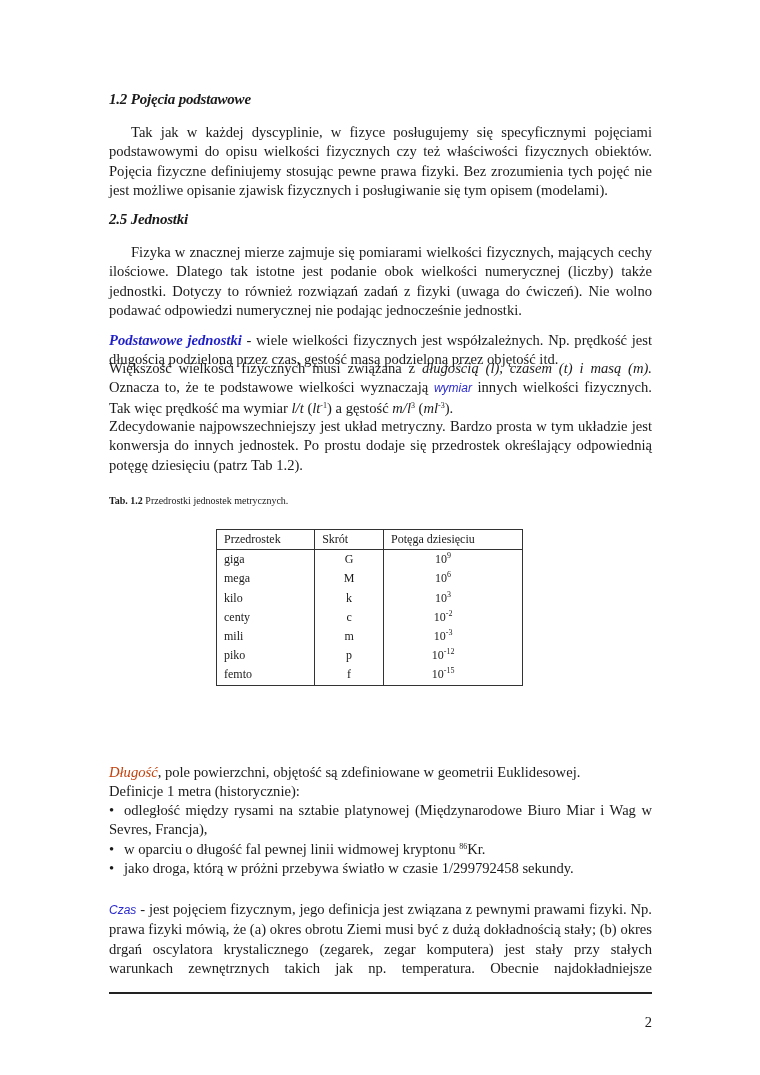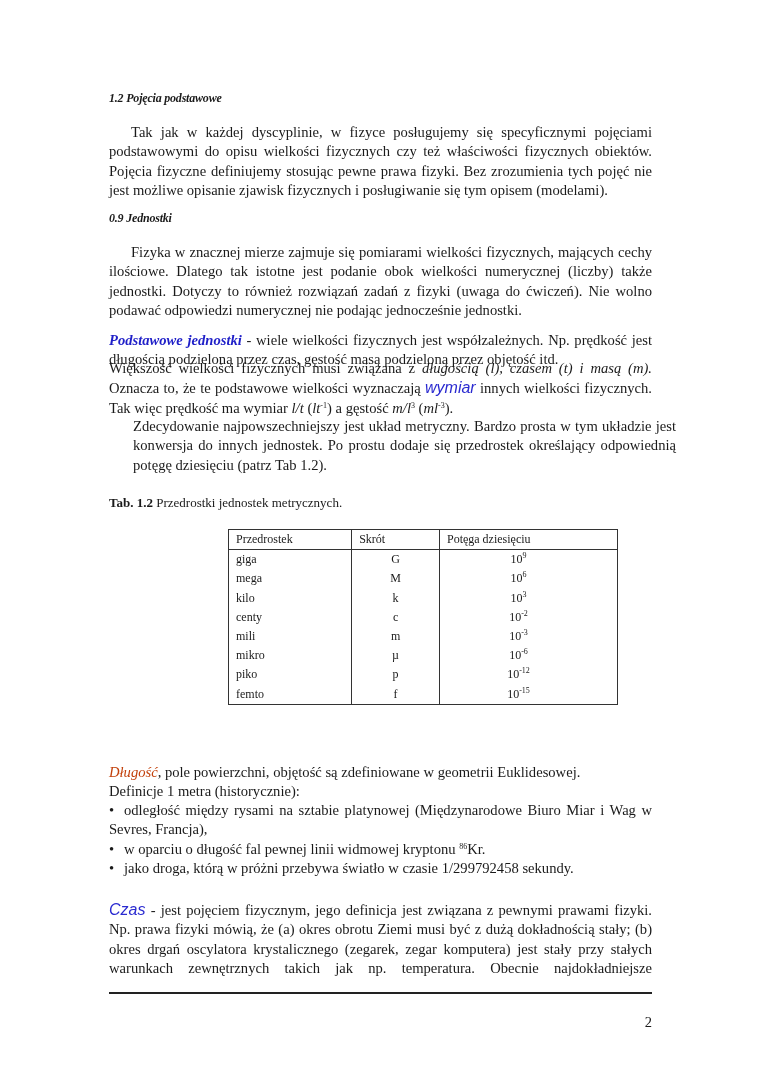--- a/index.html
+++ b/index.html
@@ -4,38 +4,38 @@
   <style>
     html, body { margin: 0; padding: 0; background: #ffffff; }
     body {
       width: 760px; height: 1075px; position: relative; overflow: hidden;
       font-family: "Liberation Serif", "DejaVu Serif", serif;
       color: #1a1a1a;
     }
     .page { position: absolute; left: 109px; top: 0; width: 543px; }
     .heading {
       position: absolute; left: 0; font-weight: bold; font-style: italic;
-      font-size: 12px; letter-spacing: -0.2px;
+      font-size: 15px; letter-spacing: -0.2px;
     }
     .para {
       position: absolute; left: 0; width: 543px;
       font-size: 14.6px; line-height: 19.4px; text-align: justify;
       text-align-last: left;
     }
     .indent { text-indent: 22px; }
     .justify-last { text-align-last: justify; }
     .term-bold { color: #1f1fc8; font-weight: bold; font-style: italic; }
-    .term { color: #2a2ad0; font-style: italic; font-family: "Liberation Sans", "DejaVu Sans", sans-serif; font-size: 16px; }
+    .term { color: #2a2ad0; font-style: italic; font-family: "Liberation Sans", "DejaVu Sans", sans-serif; font-size: 12px; }
     .term-serif { color: #c2410c; font-style: italic; }
     i { font-style: italic; }
     sup { font-size: 8px; line-height: 0; vertical-align: 5px; }
-    .caption { position: absolute; left: 0; top: 495px; font-size: 13px; }
+    .caption { position: absolute; left: 0; top: 495px; font-size: 10px; }
     .caption b { font-weight: bold; }
     table.prefix {
-      position: absolute; left: 119px; top: 529px; width: 390px;
+      position: absolute; left: 107px; top: 529px; width: 307px;
       border-collapse: collapse; border: 1.5px solid #333;
       font-size: 12px; line-height: 19.2px;
     }
     table.prefix th {
       font-weight: normal; text-align: left; padding: 0 0 0 7px;
       border-bottom: 1.5px solid #333; height: 19px;
     }
     table.prefix td { padding: 0 0 0 7px; }
     table.prefix th:nth-child(2), table.prefix td:nth-child(2) { border-left: 1.2px solid #333; }
     table.prefix th:nth-child(3), table.prefix td:nth-child(3) { border-left: 1.2px solid #333; margin-left: 44px; }
@@ -50,34 +50,34 @@
   </style>
 </head>
 <body>
 
 <div class="page">
 
   <div class="heading" style="top:91px;">1.2 Pojęcia podstawowe</div>
 
   <div class="para indent" style="top:123px;">Tak jak w każdej dyscyplinie, w fizyce posługujemy się specyficznymi pojęciami podstawowymi do opisu wielkości fizycznych czy też właściwości fizycznych obiektów. Pojęcia fizyczne definiujemy stosując pewne prawa fizyki. Bez zrozumienia tych pojęć nie jest możliwe opisanie zjawisk fizycznych i posługiwanie się tym opisem (modelami).</div>
 
-  <div class="heading" style="top:211px;">0.9 Jednostki</div>
+  <div class="heading" style="top:211px;">2.5 Jednostki</div>
 
   <div class="para indent" style="top:243px;">Fizyka w znacznej mierze zajmuje się pomiarami wielkości fizycznych, mających cechy ilościowe. Dlatego tak istotne jest podanie obok wielkości numerycznej (liczby) także jednostki. Dotyczy to również rozwiązań zadań z fizyki (uwaga do ćwiczeń). Nie wolno podawać odpowiedzi numerycznej nie podając jednocześnie jednostki.</div>
 
   <div class="para" style="top:320px;margin-top:11px;">
     <span class="term-bold">Podstawowe jednostki</span><span> - wiele wielkości fizycznych jest współzależnych. Np. prędkość jest długością podzieloną przez czas, gęstość masą podzieloną przez objętość itd.</span>
   </div>
 
   <div class="para" style="top:359px;">
     <span>Większość wielkości fizycznych musi związana z </span><i>długością (l), czasem (t) i masą (m).</i>
     <span>Oznacza to, że te podstawowe wielkości wyznaczają </span><span class="term">wymiar</span><span> innych wielkości fizycznych. Tak więc prędkość ma wymiar </span><i>l/t</i><span> (</span><i>lt</i><sup>-1</sup><span>) a gęstość </span><i>m/l</i><sup>3</sup><span> (</span><i>ml</i><sup>-3</sup><span>).</span>
   </div>
 
-  <div class="para" style="top:417px;margin-left:24px;">Zdecydowanie najpowszechniejszy jest układ metryczny. Bardzo prosta w tym układzie jest konwersja do innych jednostek. Po prostu dodaje się przedrostek określający odpowiednią potęgę dziesięciu (patrz Tab 1.2).</div>
+  <div class="para" style="top:417px;">Zdecydowanie najpowszechniejszy jest układ metryczny. Bardzo prosta w tym układzie jest konwersja do innych jednostek. Po prostu dodaje się przedrostek określający odpowiednią potęgę dziesięciu (patrz Tab 1.2).</div>
 
   <div class="caption">
     <b>Tab. 1.2</b><span> Przedrostki jednostek metrycznych.</span>
   </div>
 
   <table class="prefix">
     <colgroup>
         <col class="col1">
         <col class="col2">
         <col class="col3">
@@ -109,25 +109,20 @@
           <td>centy</td>
           <td>c</td>
           <td><span>10</span><sup>-2</sup></td>
         </tr>
       <tr>
           <td>mili</td>
           <td>m</td>
           <td><span>10</span><sup>-3</sup></td>
         </tr>
       <tr>
-          <td>mikro</td>
-          <td>µ</td>
-          <td><span>10</span><sup>-6</sup></td>
-        </tr>
-      <tr>
           <td>piko</td>
           <td>p</td>
           <td><span>10</span><sup>-12</sup></td>
         </tr>
       <tr>
           <td>femto</td>
           <td>f</td>
           <td><span>10</span><sup>-15</sup></td>
         </tr>
     </tbody>

